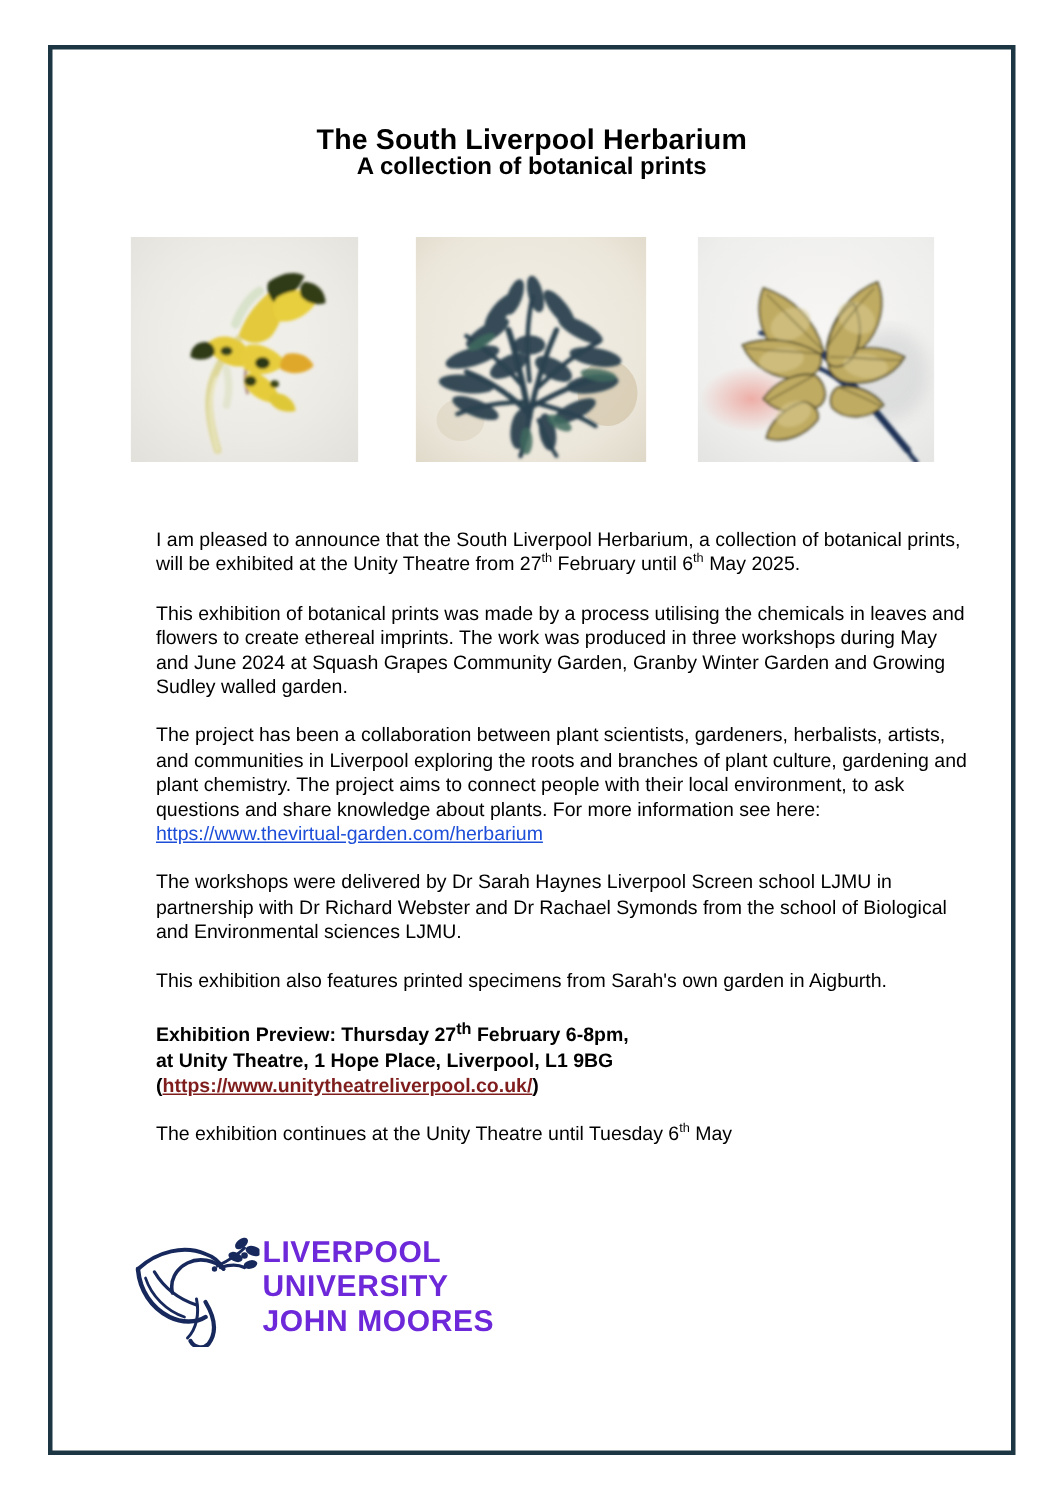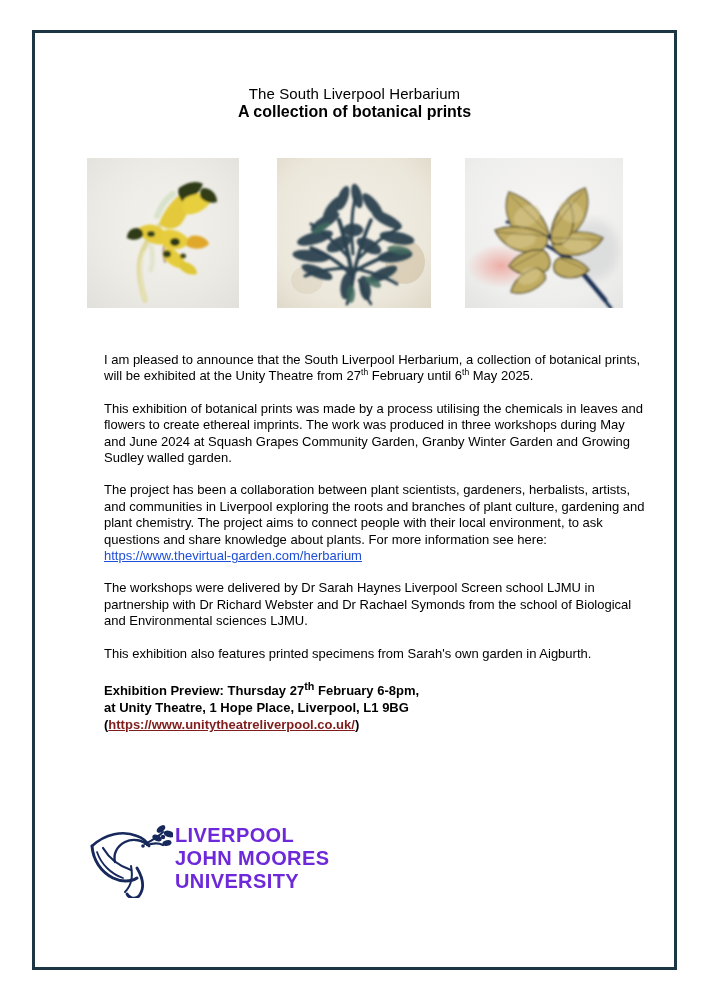--- a/index.html
+++ b/index.html
@@ -36,22 +36,22 @@
   }
 
   .title-block {
     position: absolute;
     left: 0;
     top: 54px;
     width: 645px;
     text-align: center;
   }
   .doc-title {
-    font-size: 15px;
-    font-weight: normal;
+    font-size: 19px;
+    font-weight: bold;
     letter-spacing: 0.1px;
     line-height: 19px;
   }
   .doc-subtitle {
     font-size: 16px;
     font-weight: bold;
     line-height: 18px;
   }
 
   
@@ -337,20 +337,21 @@
     <p class="para">The workshops were delivered by Dr Sarah Haynes Liverpool Screen school LJMU in partnership with Dr Richard Webster and Dr Rachael Symonds from the school of Biological and Environmental sciences LJMU.</p>
 
     <p class="para">This exhibition also features printed specimens from Sarah's own garden in Aigburth.</p>
 
     <div class="bold-block">
       <div><span>Exhibition Preview: Thursday 27</span><sup>th</sup><span> February 6-8pm,</span></div>
       <div>at Unity Theatre, 1 Hope Place, Liverpool, L1 9BG</div>
       <div><span>(</span><a class="link-bold" href="#">https://www.unitytheatreliverpool.co.uk/</a><span>)</span></div>
     </div>
 
+    <p class="para"><span>The exhibition continues at the Unity Theatre until Tuesday 6</span><sup>th</sup><span> May</span></p>
 
   </div>
 
   <div class="logo">
     <div class="logo-mark">
       <svg viewBox="0 0 86 76" width="86" height="76">
         <g fill="none" stroke="#17295c" stroke-linecap="round" stroke-linejoin="round">
 
           <path d="M5 24 C18 12 36 8 50 14 C56 16 60 20 62 24" stroke-width="2.6"></path>
 
@@ -373,18 +374,18 @@
           <ellipse cx="74" cy="7" rx="5" ry="3" transform="rotate(-38 74 7)"></ellipse>
           <ellipse cx="82" cy="12" rx="5.4" ry="3.2" transform="rotate(18 82 12)"></ellipse>
           <ellipse cx="70" cy="16" rx="5" ry="3" transform="rotate(24 70 16)"></ellipse>
           <ellipse cx="80" cy="21" rx="4.6" ry="2.8" transform="rotate(-14 80 21)"></ellipse>
           <circle cx="76" cy="15" r="2.2"></circle>
         </g>
       </svg>
     </div>
     <div class="logo-words">
       <div>LIVERPOOL</div>
+      <div>UNIVERSITY</div>
       <div>JOHN MOORES</div>
-      <div>UNIVERSITY</div>
     </div>
   </div>
 
 </div>
 
 </body></html>

